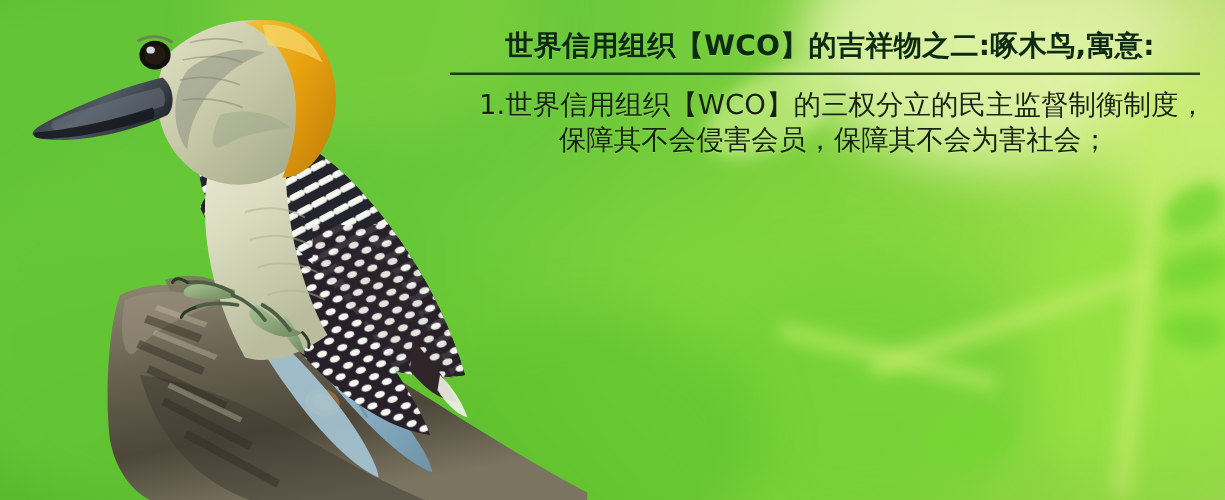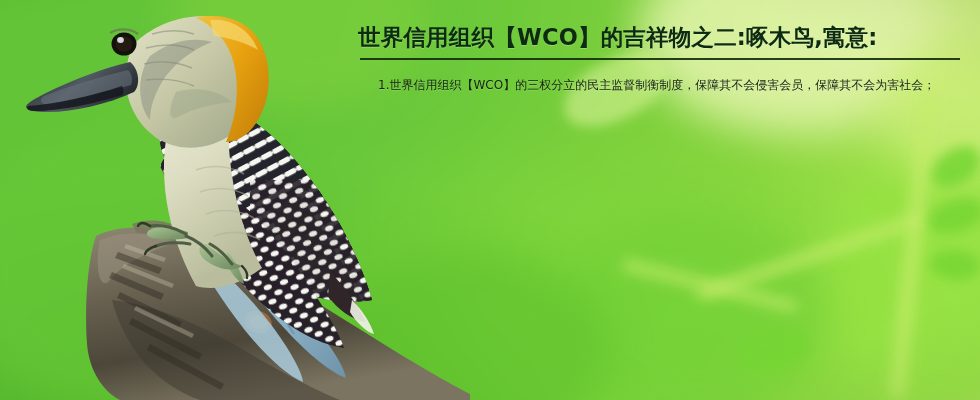--- a/index.html
+++ b/index.html
@@ -47,31 +47,31 @@
   .l4{left:740px;top:330px;width:70px;height:42px;transform:rotate(-8deg);}
   .l5{left:560px;top:60px;width:110px;height:60px;transform:rotate(-22deg);background:rgba(214,242,148,.6);}
   .vignette{position:absolute;inset:0;
     background:radial-gradient(120% 105% at 42% 48%, rgba(0,0,0,0) 52%, rgba(20,70,10,.20) 100%);}
 
   
   .bird{position:absolute;left:0;top:0;width:470px;height:400px;}
   .bird svg{display:block;width:470px;height:400px;}
 
   
-  .copy{position:absolute;left:352px;top:22px;width:618px;}
+  .copy{position:absolute;left:352px;top:22px;width:618px;text-align:center;}
   .title{
     font-size:22.5px;font-weight:bold;letter-spacing:.2px;
     color:#0d2b10;line-height:30px;white-space:nowrap;
     padding-left:6px;
     text-shadow:0 1px 0 rgba(255,255,255,.22);
   }
   .rule{height:0;border-top:2px solid #13300f;margin:6px 0 0 8px;width:600px;opacity:.92;}
   .items{margin-top:11px;padding-left:12px;}
   .item{
-    font-size:12px;color:#15230f;line-height:28px;
+    font-size:22px;color:#15230f;line-height:28px;
     text-indent:14px;
     text-shadow:0 1px 0 rgba(255,255,255,.18);
   }
   .item + .item{margin-top:1px;}
 </style>
 </head>
 <body>
 
 <div class="banner">
 

